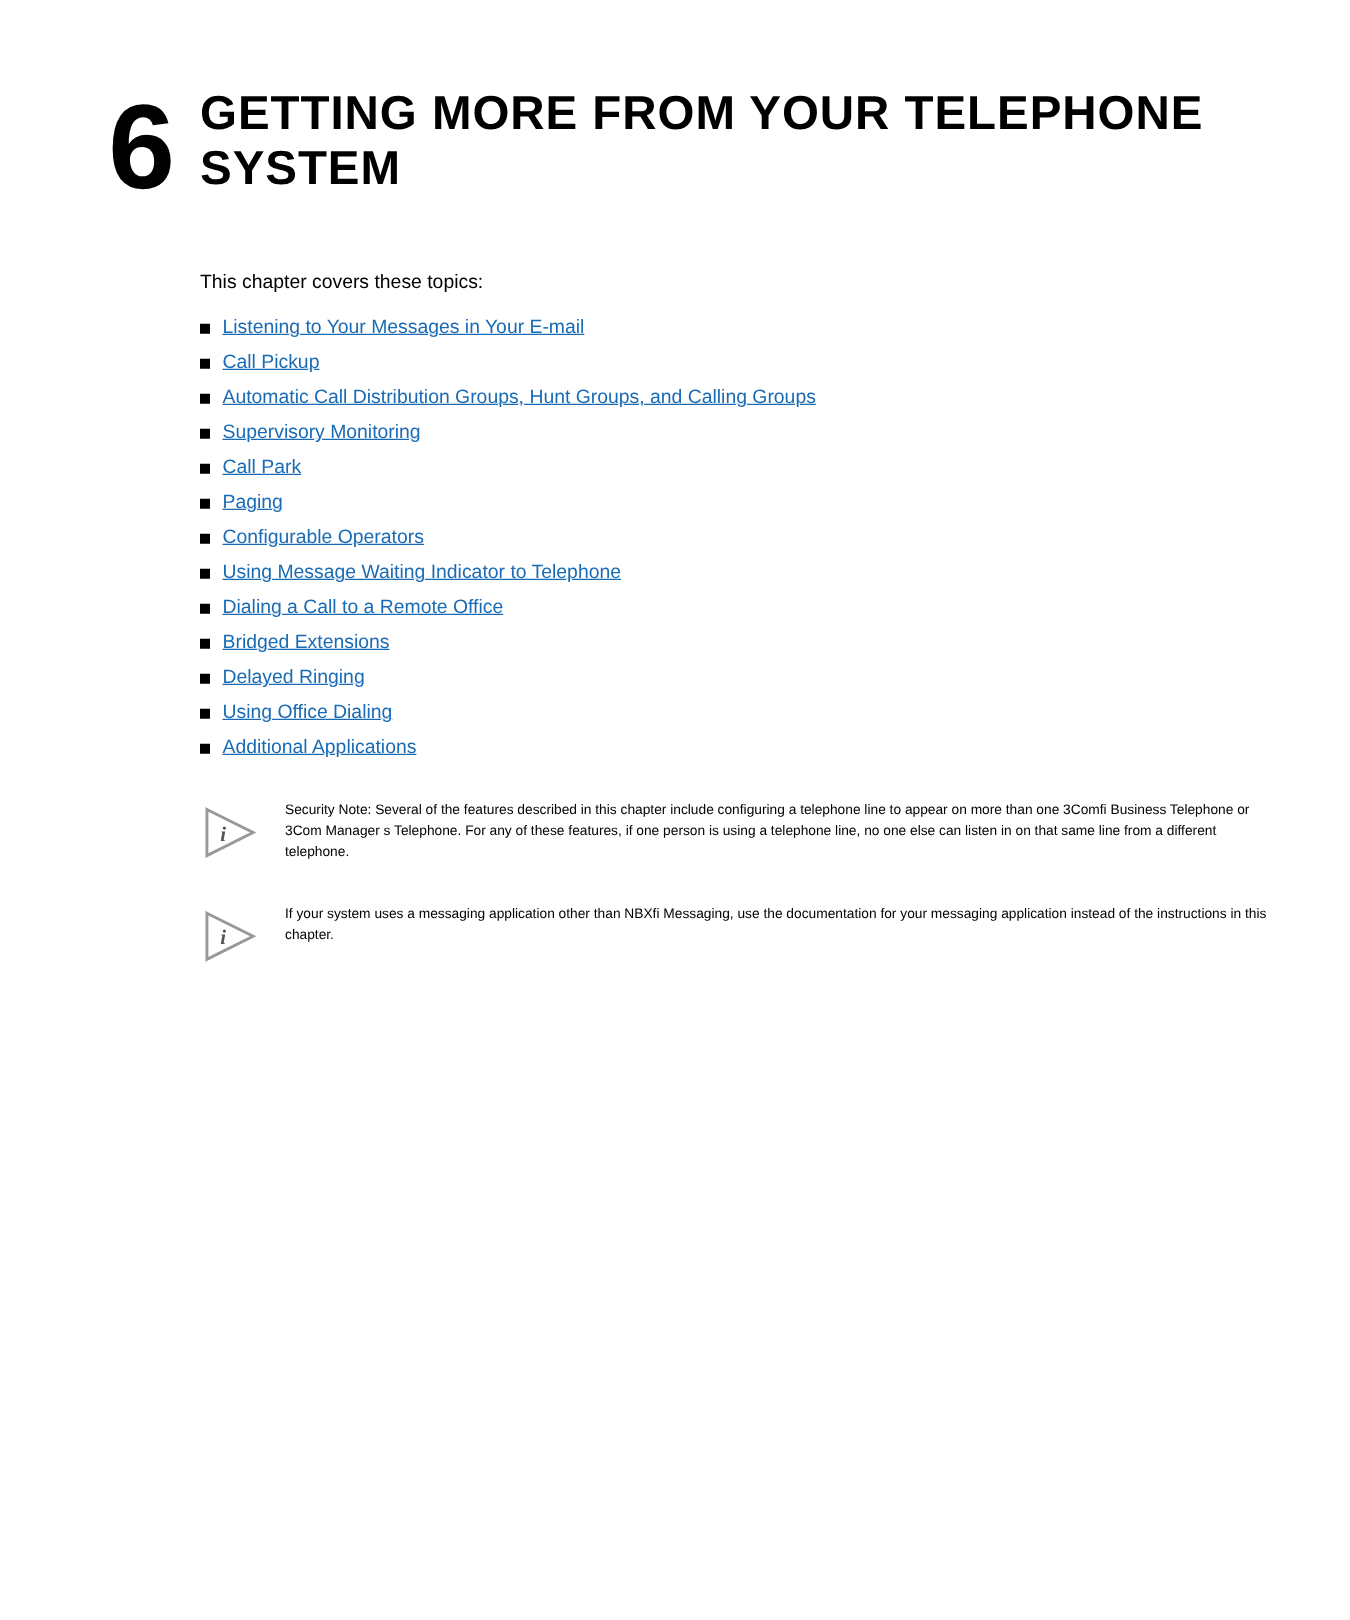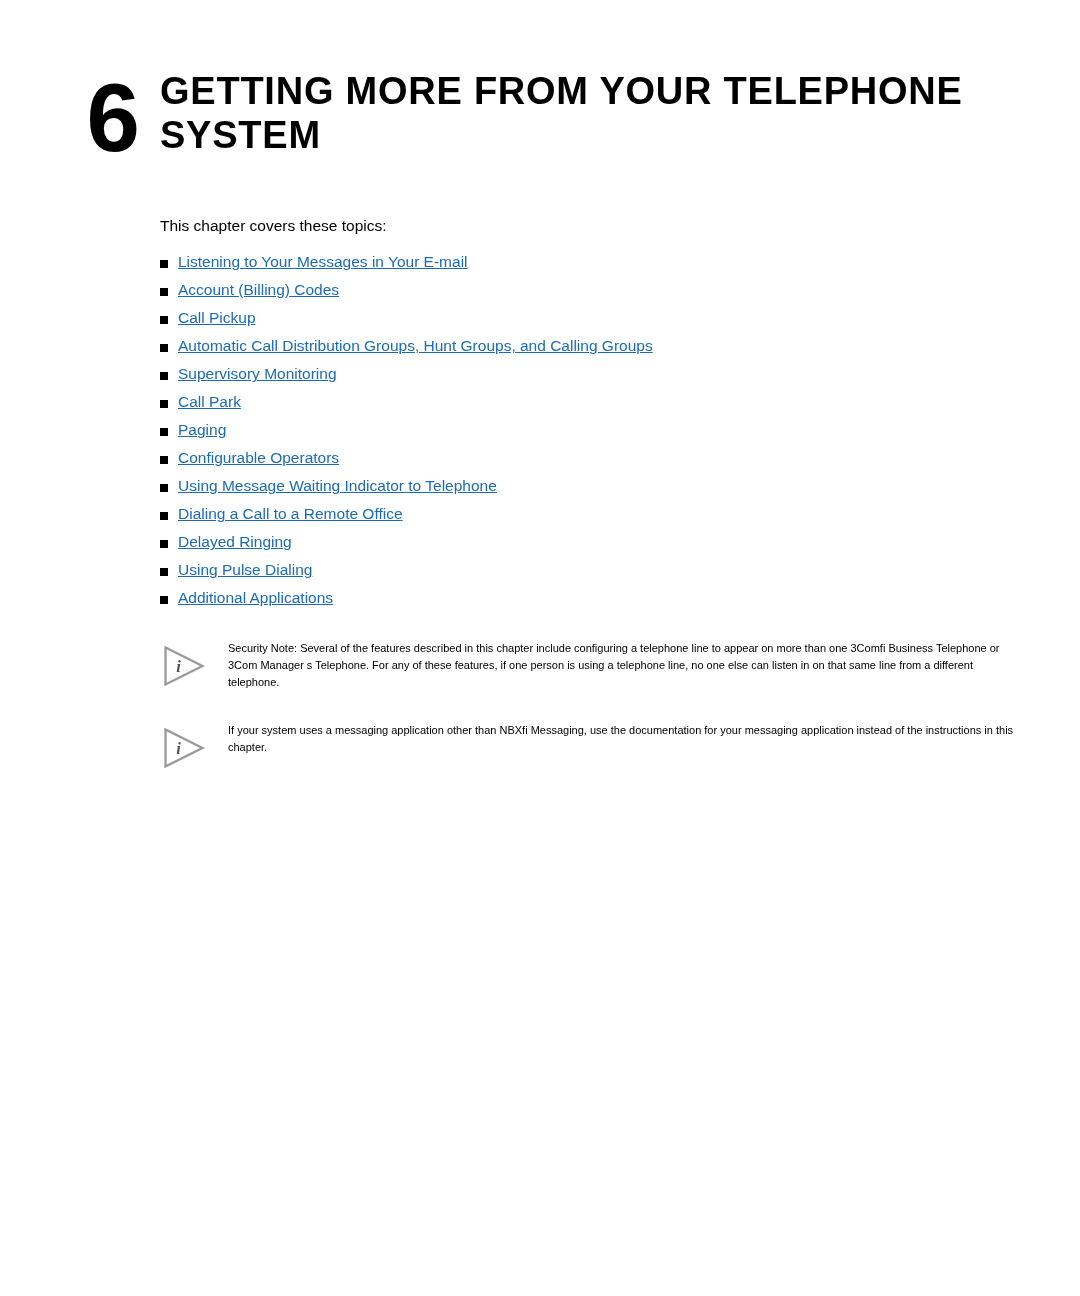--- a/index.html
+++ b/index.html
@@ -135,24 +135,20 @@
 
     <p class="intro-text">This chapter covers these topics:</p>
 
     <ul class="toc-list">
     <li>
           <span class="bullet"><span class="bullet-icon"></span></span>
           <a class="toc-link" href="#">Listening to Your Messages in Your E-mail</a>
         </li>
         <li>
           <span class="bullet"><span class="bullet-icon"></span></span>
-          <a class="toc-link" href="#">Account (Billing) Codes</a>
-        </li>
-        <li>
-          <span class="bullet"><span class="bullet-icon"></span></span>
           <a class="toc-link" href="#">Call Pickup</a>
         </li>
         <li>
           <span class="bullet"><span class="bullet-icon"></span></span>
           <a class="toc-link" href="#">Automatic Call Distribution Groups, Hunt Groups, and Calling Groups</a>
         </li>
         <li>
           <span class="bullet"><span class="bullet-icon"></span></span>
           <a class="toc-link" href="#">Supervisory Monitoring</a>
         </li>
@@ -171,25 +167,29 @@
         <li>
           <span class="bullet"><span class="bullet-icon"></span></span>
           <a class="toc-link" href="#">Using Message Waiting Indicator to Telephone</a>
         </li>
         <li>
           <span class="bullet"><span class="bullet-icon"></span></span>
           <a class="toc-link" href="#">Dialing a Call to a Remote Office</a>
         </li>
         <li>
           <span class="bullet"><span class="bullet-icon"></span></span>
+          <a class="toc-link" href="#">Bridged Extensions</a>
+        </li>
+        <li>
+          <span class="bullet"><span class="bullet-icon"></span></span>
           <a class="toc-link" href="#">Delayed Ringing</a>
         </li>
         <li>
           <span class="bullet"><span class="bullet-icon"></span></span>
-          <a class="toc-link" href="#">Using Pulse Dialing</a>
+          <a class="toc-link" href="#">Using Office Dialing</a>
         </li>
         <li>
           <span class="bullet"><span class="bullet-icon"></span></span>
           <a class="toc-link" href="#">Additional Applications</a>
         </li>
       </ul>
 
     <div id="notes-container">
     <div class="note-box">
           <div class="note-icon">

